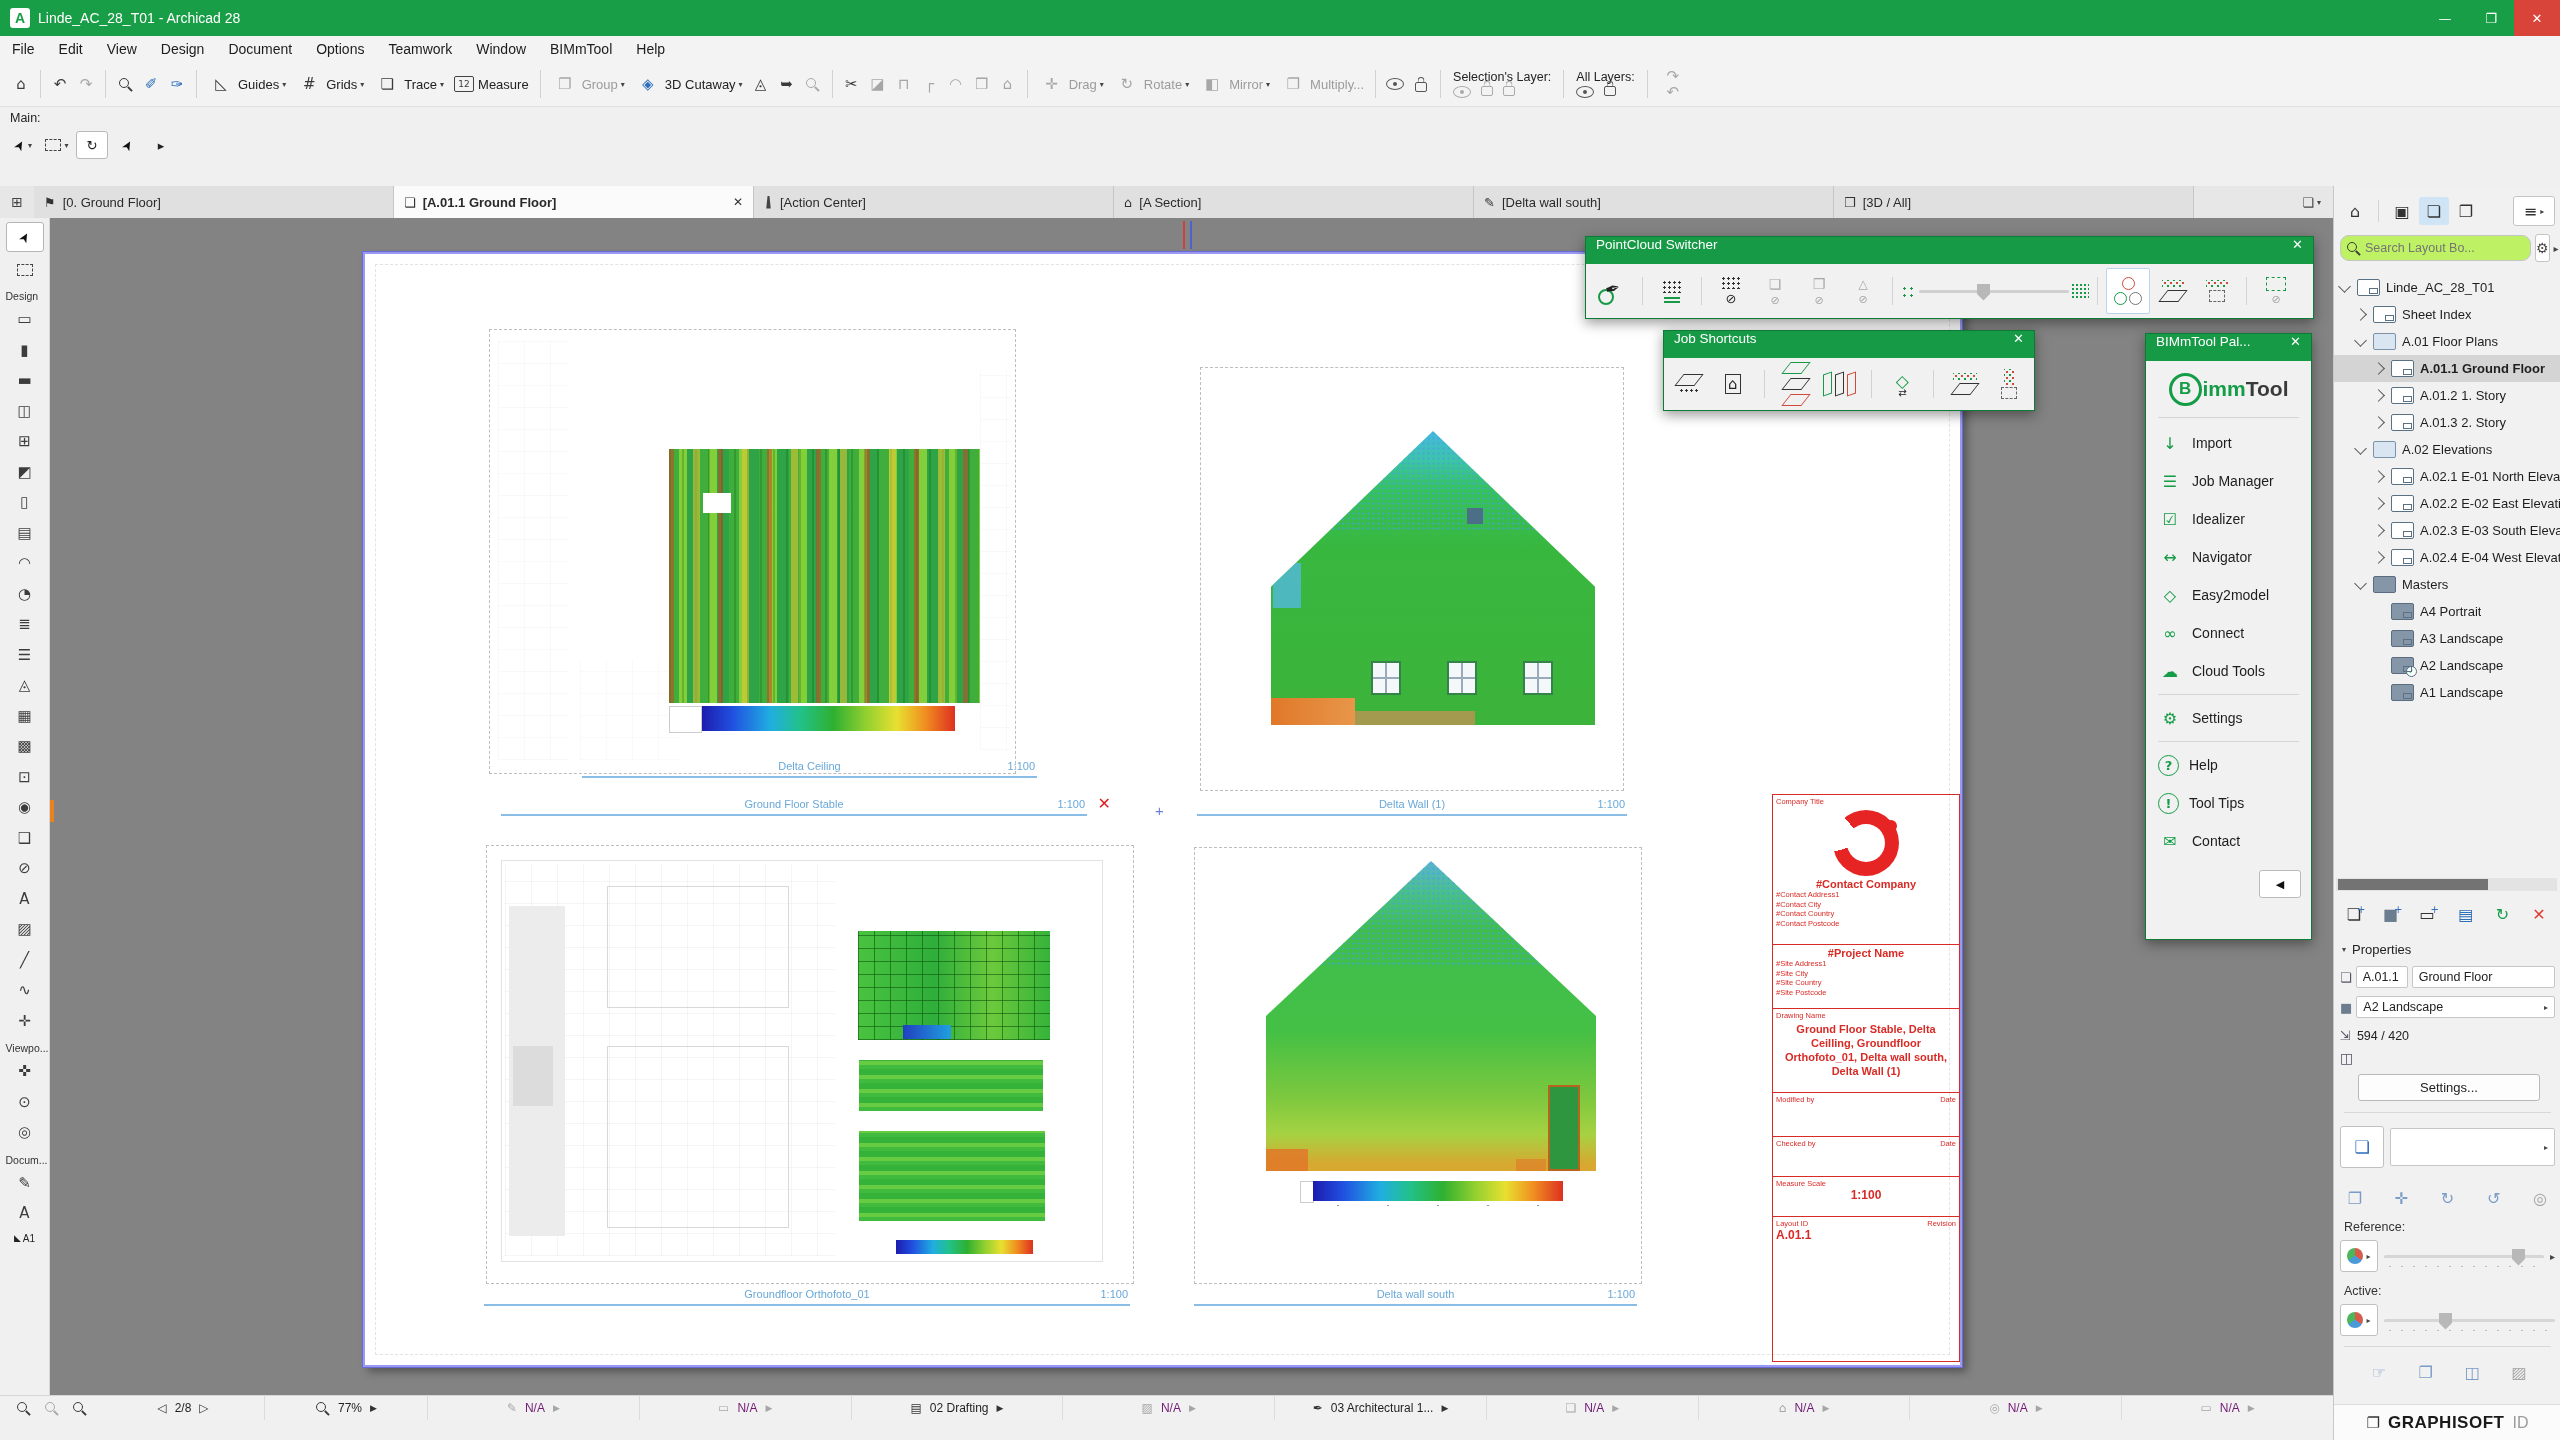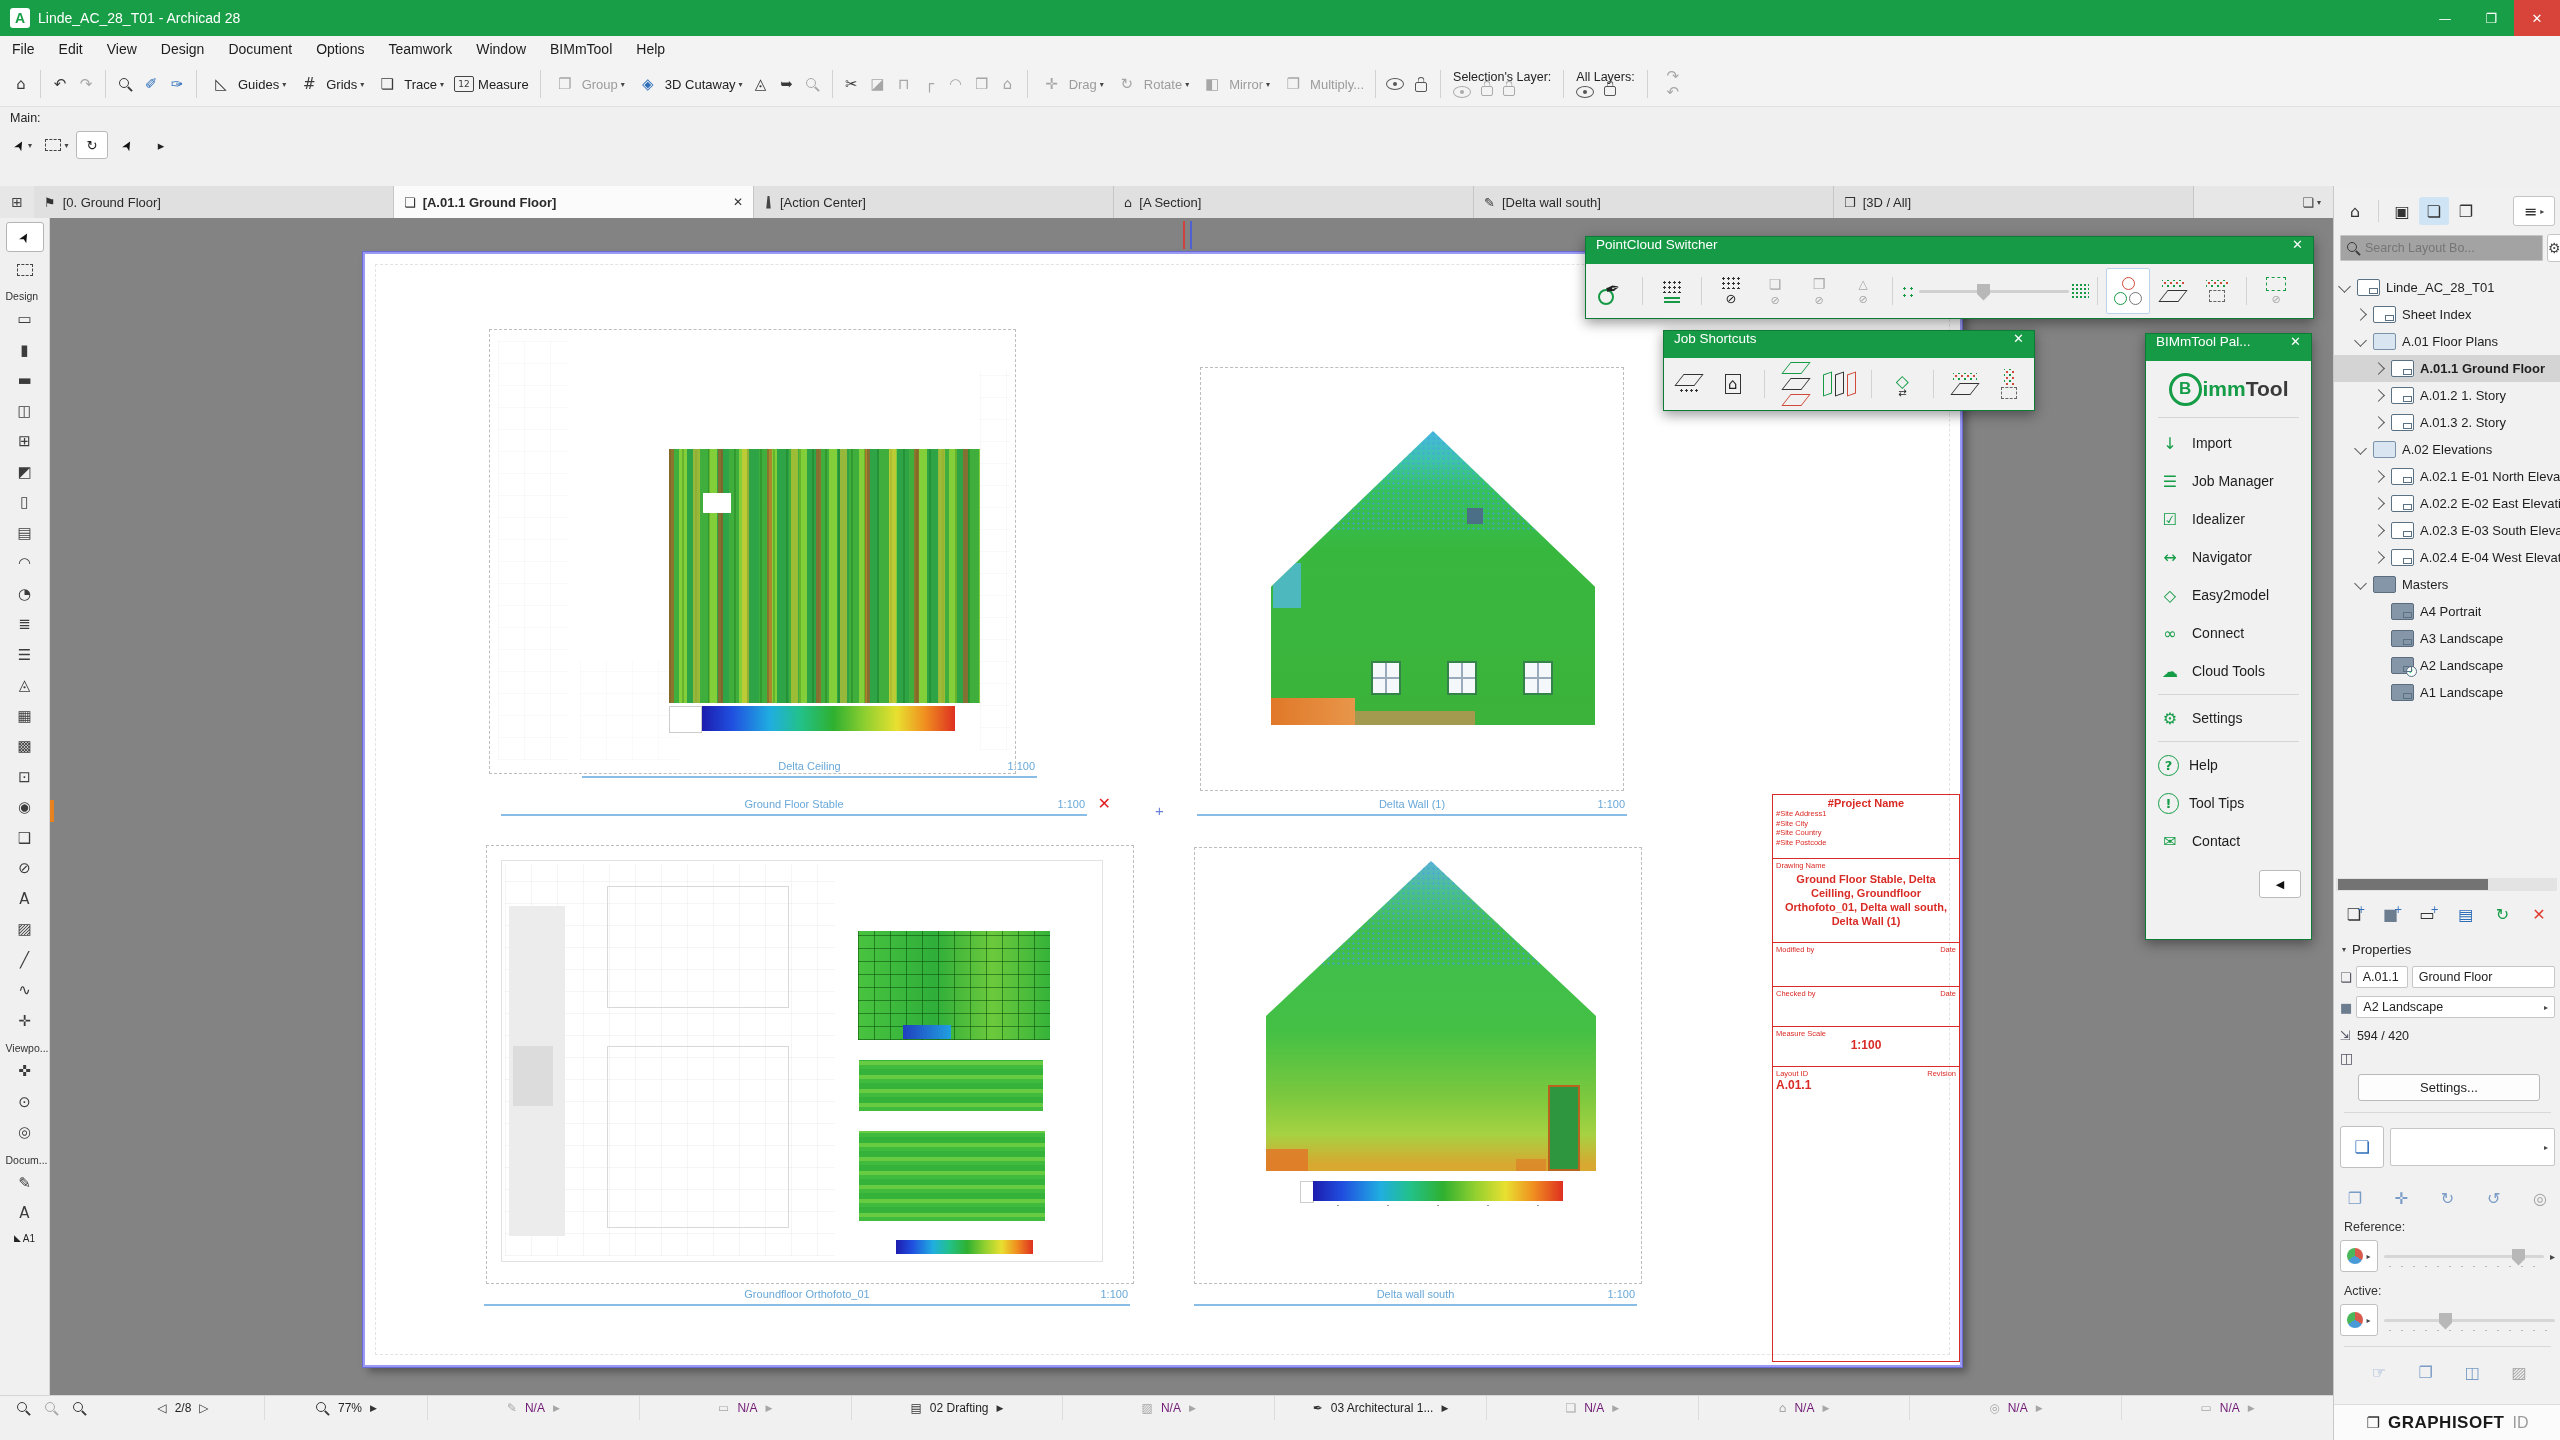--- a/index.html
+++ b/index.html
@@ -142,21 +142,21 @@
   .bt-imm{color:#149c46;font-weight:bold;font-size:21px}
   .bt-tool{color:#3a3a3a;font-weight:bold;font-size:21px}
   .bmfoot{display:flex;justify-content:flex-end;padding:8px 10px}
   .bmback{width:40px;height:26px;background:#fff;border:1px solid #bbb;border-radius:3px;display:flex;align-items:center;justify-content:center;font-family:"DejaVu Sans",sans-serif;font-size:11px;color:#111}
   
   .rpanel{left:2333px;top:186px;width:227px;height:1254px;background:#f1f1f1;border-left:1px solid #c8c8c8;box-sizing:border-box}
   .rp-icons{position:absolute;left:0;top:10px;width:227px;display:flex;align-items:center;padding:0 6px;box-sizing:border-box;gap:2px}
   .rpi{width:30px;height:28px;display:flex;align-items:center;justify-content:center;font-family:"DejaVu Sans",sans-serif;font-size:16px;color:#333}
   .rpi.sel{background:#cfe4f5;border-radius:3px}
   .rp-search{position:absolute;left:6px;top:48px;width:215px;display:flex;align-items:center;gap:4px}
-  .rp-search input{flex:1;height:24px;border:1px solid #c4c4c4;border-radius:1px;padding:0 16px 0 24px;font-size:12.5px;font-family:"Liberation Sans",sans-serif;background:#a3a3a3;color:#333}
+  .rp-search input{flex:1;height:24px;border:1px solid #c4c4c4;border-radius:9px;padding:0 4px 0 24px;font-size:12.5px;font-family:"Liberation Sans",sans-serif;background:#bef264;color:#333}
   .sbx{position:relative}
   .sbx .mag{position:absolute;left:6px;top:6px;z-index:2}
   .gearbtn{width:28px;height:26px;background:#fff;border:1px solid #c4c4c4;border-radius:3px;display:flex;align-items:center;justify-content:center;font-family:"DejaVu Sans",sans-serif;font-size:14px;color:#444}
   .tree{position:absolute;left:0;top:88px;width:227px}
   .trow{display:flex;align-items:center;height:27px;font-size:13px;color:#1e1e1e;box-sizing:border-box;overflow:hidden;white-space:nowrap}
   .trow.sel{background:#d4d4d4;font-weight:bold}
   .chev{width:8px;height:8px;border-right:1.6px solid #555;border-bottom:1.6px solid #555;margin:0 8px 0 0;flex:none}
   .chev.right{transform:rotate(-45deg)}
   .chev.down{transform:rotate(45deg);margin-top:-3px}
   .chev.none{visibility:hidden}
@@ -502,20 +502,31 @@
         <div class="abs" style="left:118px;top:356px;width:250px;height:3px;background-image:radial-gradient(#999 .8px,transparent 1px);background-size:50px 3px"></div>
       </div>
       <div class="dlabel" style="left:829px;top:1033px;width:443px">
         <span class="nm">Delta wall south</span>
           <span class="sc">1:100</span>
       </div>
 
       <span class="abs" style="left:790px;top:548px;color:#6a7fd8;font-size:15px">+</span>
 
       <div class="tblock">
+        <div class="tsec" style="height:150px">
+          <div>Company Title</div>
+          <div class="clogo">
+              <span class="cdot"></span>
+            </div>
+          <div class="tbig">#Contact Company</div>
+          <div class="tline">#Contact Address1</div>
+          <div class="tline">#Contact City</div>
+          <div class="tline">#Contact Country</div>
+          <div class="tline">#Contact Postcode</div>
+        </div>
         <div class="tsec" style="height:64px">
           <div class="tbig">#Project Name</div>
           <div class="tline">#Site Address1</div>
           <div class="tline">#Site City</div>
           <div class="tline">#Site Country</div>
           <div class="tline">#Site Postcode</div>
         </div>
         <div class="tsec" style="height:84px">
           <div>Drawing Name</div>
           <div class="tname">Ground Floor Stable,  Delta Ceilling, Groundfloor Orthofoto_01, Delta wall south, Delta Wall (1)</div>

